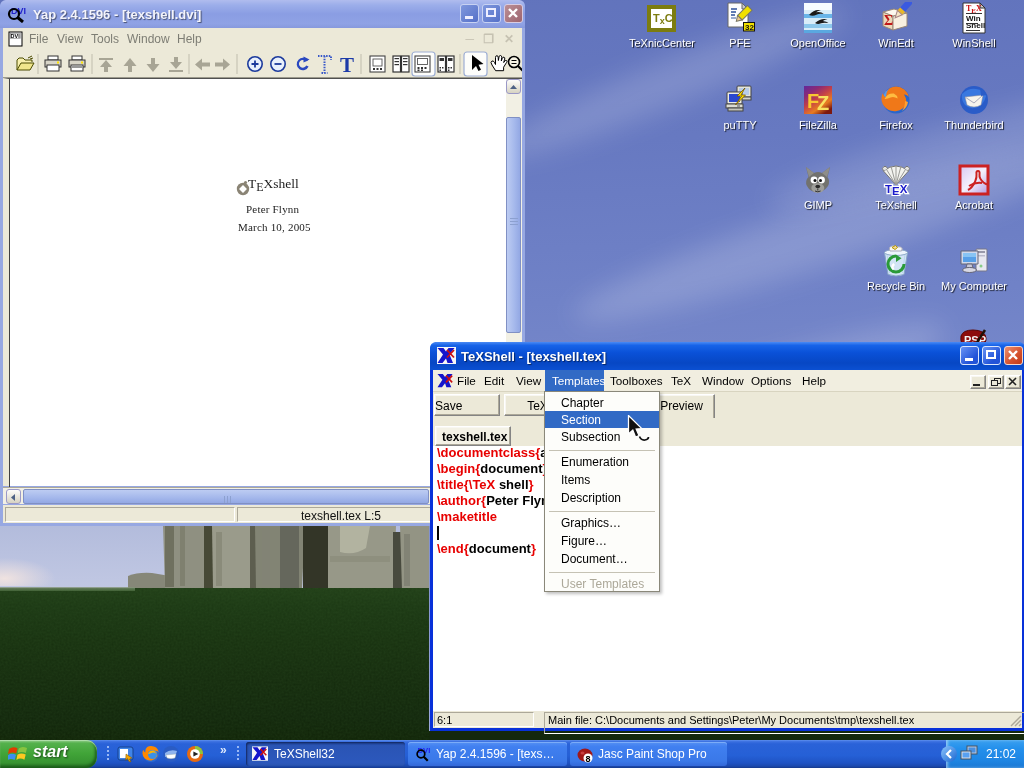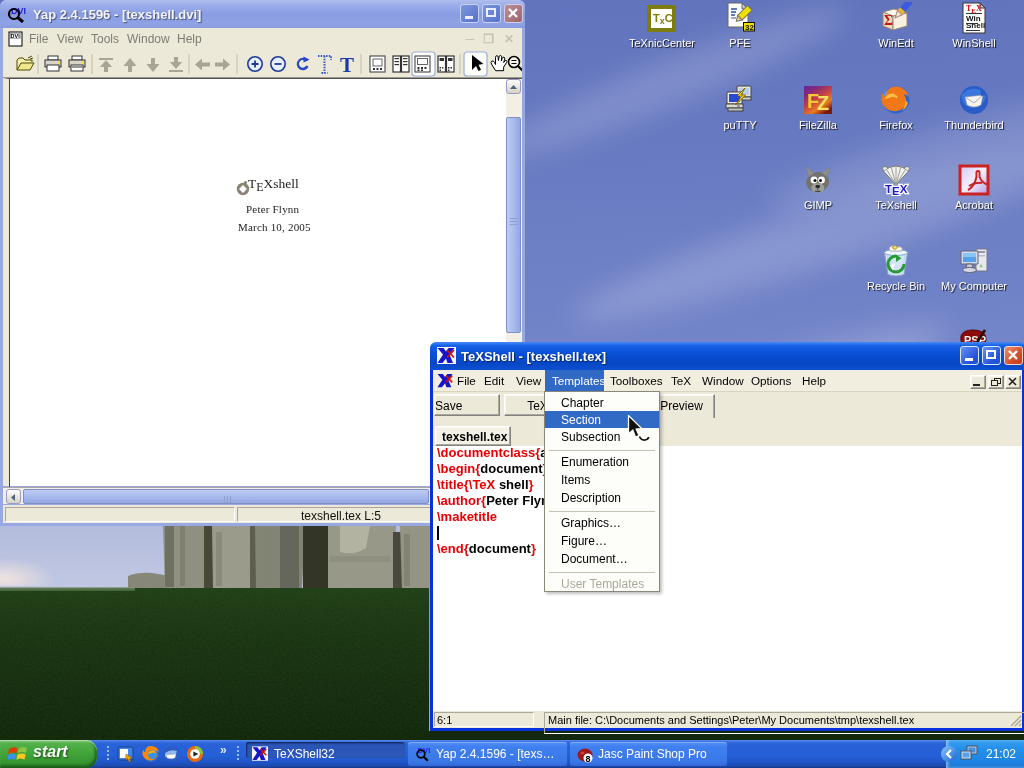--- a/index.html
+++ b/index.html
@@ -58,20 +58,32 @@
           <line x1="7" y1="16" x2="12" y2="16"></line>
         </g>
         <g transform="rotate(45 21 11)">
           <rect x="17.5" y="4" width="6.5" height="14" fill="#f0e000" stroke="#776"></rect>
           <path d="M17.5 18 l3.2 5 l3.3 -5 z" fill="#f0c890" stroke="#776"></path>
         </g>
         <rect x="19.5" y="20.5" width="11" height="8.5" fill="#f0e000" stroke="#111"></rect>
         <text x="21" y="28" font-size="8" font-weight="bold" fill="#111" font-family="Liberation Sans">32</text>
       </svg>
     <span class="lbl">PFE</span>
+  </div>
+  <div class="dicon" style="left:780px;top:2px;">
+    <svg width="32" height="32">
+        <rect x="2" y="1" width="28" height="30" fill="#d8ecf8"></rect>
+        <rect x="2" y="1" width="28" height="7" fill="#f8fcff"></rect>
+        <rect x="2" y="12" width="28" height="4" fill="#68b4e8"></rect>
+        <rect x="2" y="22" width="28" height="4" fill="#8cc8ec"></rect>
+        <rect x="2" y="28" width="28" height="3" fill="#5aa8e0"></rect>
+        <path d="M7 13 q6 -6.5 12 -4.5 q-3.5 0.2 -4.8 1.8 q4.8 -0.8 7.6 1.6 q-4.6 -0.8 -7.4 0.8 q-3.4 1.8 -7.4 0.3 z" fill="#1a1a1a"></path>
+        <path d="M13 21 q6.5 -5.5 12.5 -3.5 q-3.5 0.2 -4.6 1.4 q3.8 0.2 5.6 2.2 q-4.6 -0.8 -7.4 0.2 q-3.4 1.4 -6.1 -0.3 z" fill="#1a1a1a"></path>
+      </svg>
+    <span class="lbl">OpenOffice</span>
   </div>
   <div class="dicon" style="left:858px;top:2px;">
     <svg width="32" height="32">
         <path d="M3 10 l10 4 v14 l-10 -4 z" fill="#ecd8b8" stroke="#987"></path>
         <path d="M13 14 l14 -3 v13 l-14 4 z" fill="#f8f0e0" stroke="#987"></path>
         <path d="M3 10 l11 -3 l13 4 l-14 3 z" fill="#fdf8ee" stroke="#987"></path>
         <text x="4" y="23" font-size="14" font-weight="bold" fill="#c01818" font-family="Liberation Serif">Σ</text>
         <g transform="rotate(42 21 9)">
           <rect x="18" y="-6" width="6.5" height="13" fill="#3a5ae0"></rect>
           <rect x="18" y="7" width="6.5" height="4" fill="#e8b828"></rect>
@@ -614,21 +626,21 @@
         <circle cx="9" cy="9" r="8" fill="#e86a10"></circle>
         <path d="M9 1 a8 8 0 0 1 8 8 l-8 0 z" fill="#8cc63e"></path>
         <circle cx="9" cy="9" r="4.8" fill="#fff"></circle>
         <path d="M7.4 6.4 l5 2.6 l-5 2.6 z" fill="#222"></path>
       </svg>
     <div style="position:absolute;left:220px;top:3px;color:#dce8fc;font-size:12px;font-weight:bold;">»</div>
 
     <div style="position:absolute;left:107px;top:6px;width:2px;height:16px;background:repeating-linear-gradient(180deg,#9ab8f4 0 2px,transparent 2px 4px);"></div>
     <div style="position:absolute;left:237px;top:6px;width:2px;height:16px;background:repeating-linear-gradient(180deg,#9ab8f4 0 2px,transparent 2px 4px);"></div>
 
-    <div style="position:absolute;left:246px;top:2px;width:159px;height:16px;border-radius:3px;
+    <div style="position:absolute;left:246px;top:2px;width:159px;height:24px;border-radius:3px;
       background:linear-gradient(180deg,#1d4394 0%,#2a54b4 15%,#2c58bc 85%,#2a54b0 100%);box-shadow:inset 1px 1px 2px #12255c;color:#fff;font-size:12px;">
       <svg style="position:absolute;left:6px;top:4px" width="16" height="16" viewBox="0 0 19 18">
           <rect x="0" y="0" width="19" height="17" fill="#f6f6f6"></rect>
           <path d="M0.5 1 h6 l2.5 3.5 l2.5 -3.5 h6 l-5 6.5 l3.5 8.5 h-5.5 l-1.5 -4.5 l-3.5 4.5 h-5 l5.5 -8.5 z" fill="#1515cc"></path>
           <path d="M10 3 l7 7.5 M17 3 l-7 7.5" stroke="#cc1111" stroke-width="1.8"></path>
         </svg>
       <span style="position:absolute;left:28px;top:5px;">TeXShell32</span>
     </div>
     <div style="position:absolute;left:408px;top:2px;width:159px;height:24px;border-radius:3px;
       background:linear-gradient(180deg,#5590f4 0%,#407ff0 20%,#3a78e8 80%,#3468d8 100%);box-shadow:inset 0 1px 0 #7cacf8;color:#fff;font-size:12px;">

